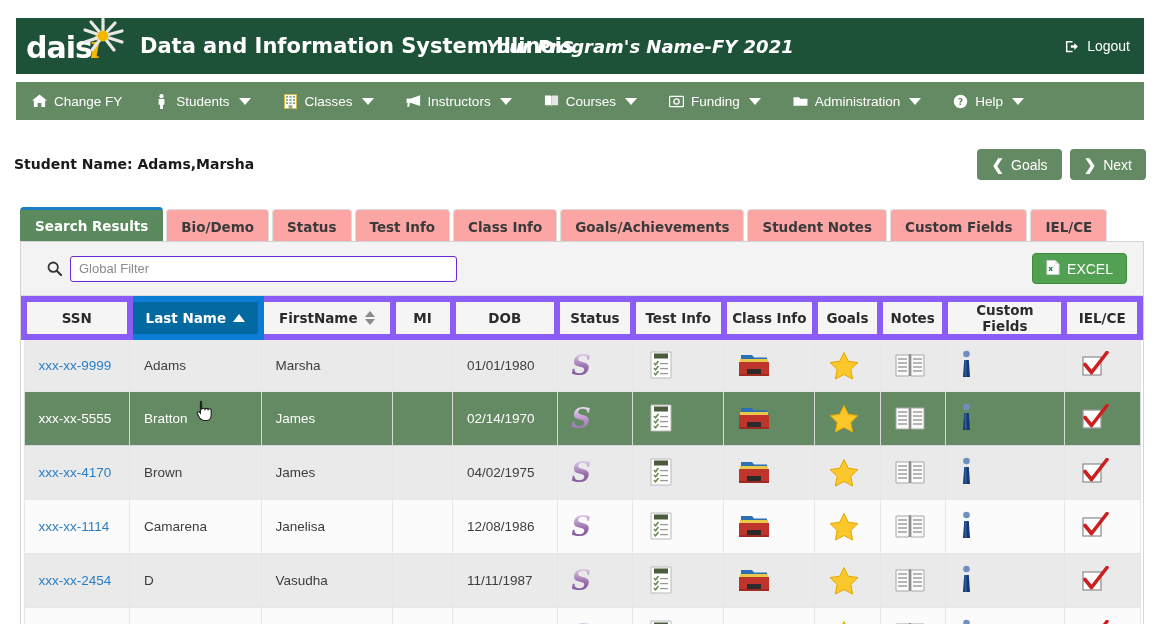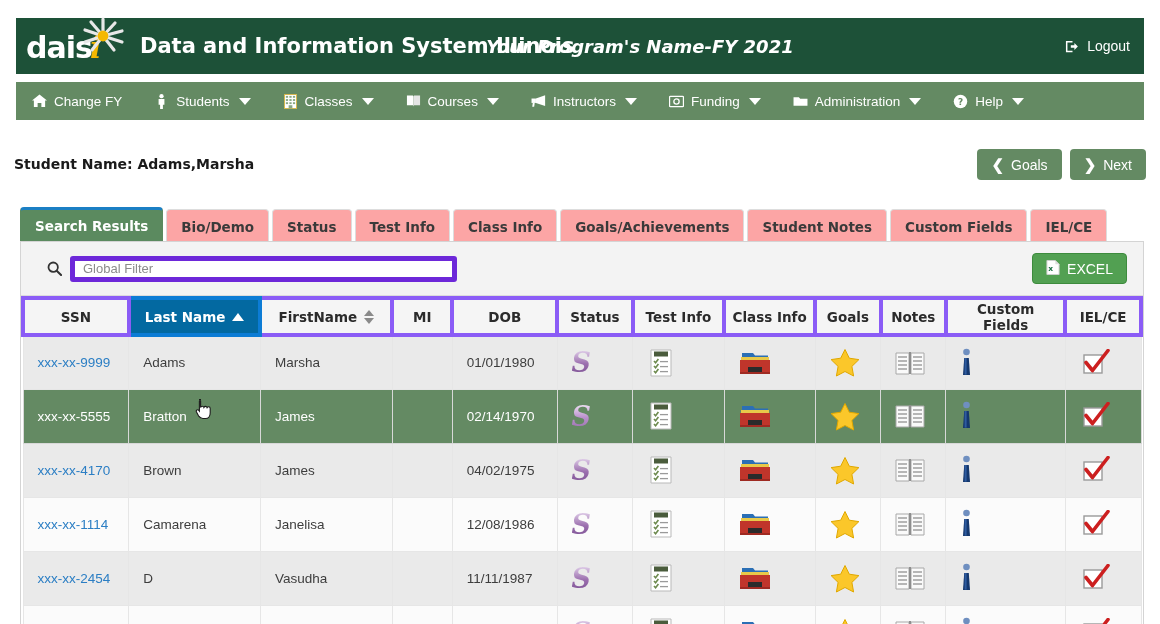--- a/index.html
+++ b/index.html
@@ -126,41 +126,41 @@
     border-bottom: 1px solid #dcdcdc;
     display: flex; align-items: center; position: relative;
   }
   .filter-box {
     display: flex; align-items: center; gap: 8px;
     margin-left: 26px;
   }
   .search-glyph { color: #333; font-size: 15px; display:inline-flex; }
   .filter-input {
     width: 387px; height: 26px;
-    border: 5px solid #6d28d9; border-radius: 3px;
+    border: 1px solid #6d28d9; border-radius: 3px;
     padding: 0 8px; font-size: 13px; color: #333;
     font-family: "Liberation Sans", sans-serif;
     background: #ffffff;
   }
   .filter-input::placeholder { color: #8b8b8b; }
   .excel-btn {
     position: absolute; right: 16px; top: 11px;
     background: #52a052; color: #ffffff;
     border: 1px solid #3d8b3d; border-radius: 4px;
     height: 31px; padding: 0 13px;
     display: flex; align-items: center; gap: 7px;
     font-size: 14px; cursor: pointer;
     font-family: "Liberation Sans", sans-serif;
   }
 
   
   table.grid { border-collapse: collapse; width: 100%; table-layout: fixed; }
   table.grid th {
     background: #f5f5f5;
-    border: 4px solid #8b5cf6;
+    border: 6px solid #8b5cf6;
     height: 37px;
     font-size: 13.5px; font-weight: bold; color: #2b2b2b;
     font-family: "DejaVu Sans", sans-serif;
     text-align: center; padding: 0 4px;
     position: relative;
   }
   table.grid th.sorted {
     background: #0369a1; color: #ffffff; border-color: #0c7cd5;
   }
   .th-inner { display: flex; align-items: center; justify-content: center; gap: 7px; }
@@ -269,38 +269,38 @@
             <rect x="5" y="12" width="4" height="3.5"></rect>
           </g>
         </svg>
     </span>
     <span>Classes</span>
     <span class="caret"></span>
   </div>
 
   <div class="nav-item">
     <span class="nav-ico">
-      <svg width="15" height="14" viewBox="0 0 16 14">
-          <path d="M1 1h6.2c0 0 .8.4.8 1.5V13c0-1-.8-1.4-.8-1.4H1z" fill="#fff"></path>
-          <path d="M15 1H8.8c0 0-.8.4-.8 1.5V13c0-1 .8-1.4.8-1.4H15z" fill="#e5e5e5"></path>
-        </svg>
-    </span>
-    <span>Courses</span>
-    <span class="caret"></span>
-  </div>
-
-  <div class="nav-item">
-    <span class="nav-ico">
       <svg width="16" height="14" viewBox="0 0 17 14">
           <path d="M16 0.6v12.2L5.6 9.2V4.2z" fill="#fff"></path>
           <path d="M0.6 4.2h5v5h-5z" fill="#fff"></path>
           <path d="M2 9.2h2.2L3.6 13.6H1.4z" fill="#fff"></path>
         </svg>
     </span>
     <span>Instructors</span>
+    <span class="caret"></span>
+  </div>
+
+  <div class="nav-item">
+    <span class="nav-ico">
+      <svg width="15" height="14" viewBox="0 0 16 14">
+          <path d="M1 1h6.2c0 0 .8.4.8 1.5V13c0-1-.8-1.4-.8-1.4H1z" fill="#fff"></path>
+          <path d="M15 1H8.8c0 0-.8.4-.8 1.5V13c0-1 .8-1.4.8-1.4H15z" fill="#e5e5e5"></path>
+        </svg>
+    </span>
+    <span>Courses</span>
     <span class="caret"></span>
   </div>
 
   <div class="nav-item">
     <span class="nav-ico">
       <svg width="16" height="13" viewBox="0 0 17 13">
           <rect x="0.6" y="0.6" width="15.8" height="11.8" rx="1" fill="none" stroke="#fff" stroke-width="1.5"></rect>
           <circle cx="8.5" cy="6.5" r="3" fill="none" stroke="#fff" stroke-width="1.5"></circle>
         </svg>
     </span>

